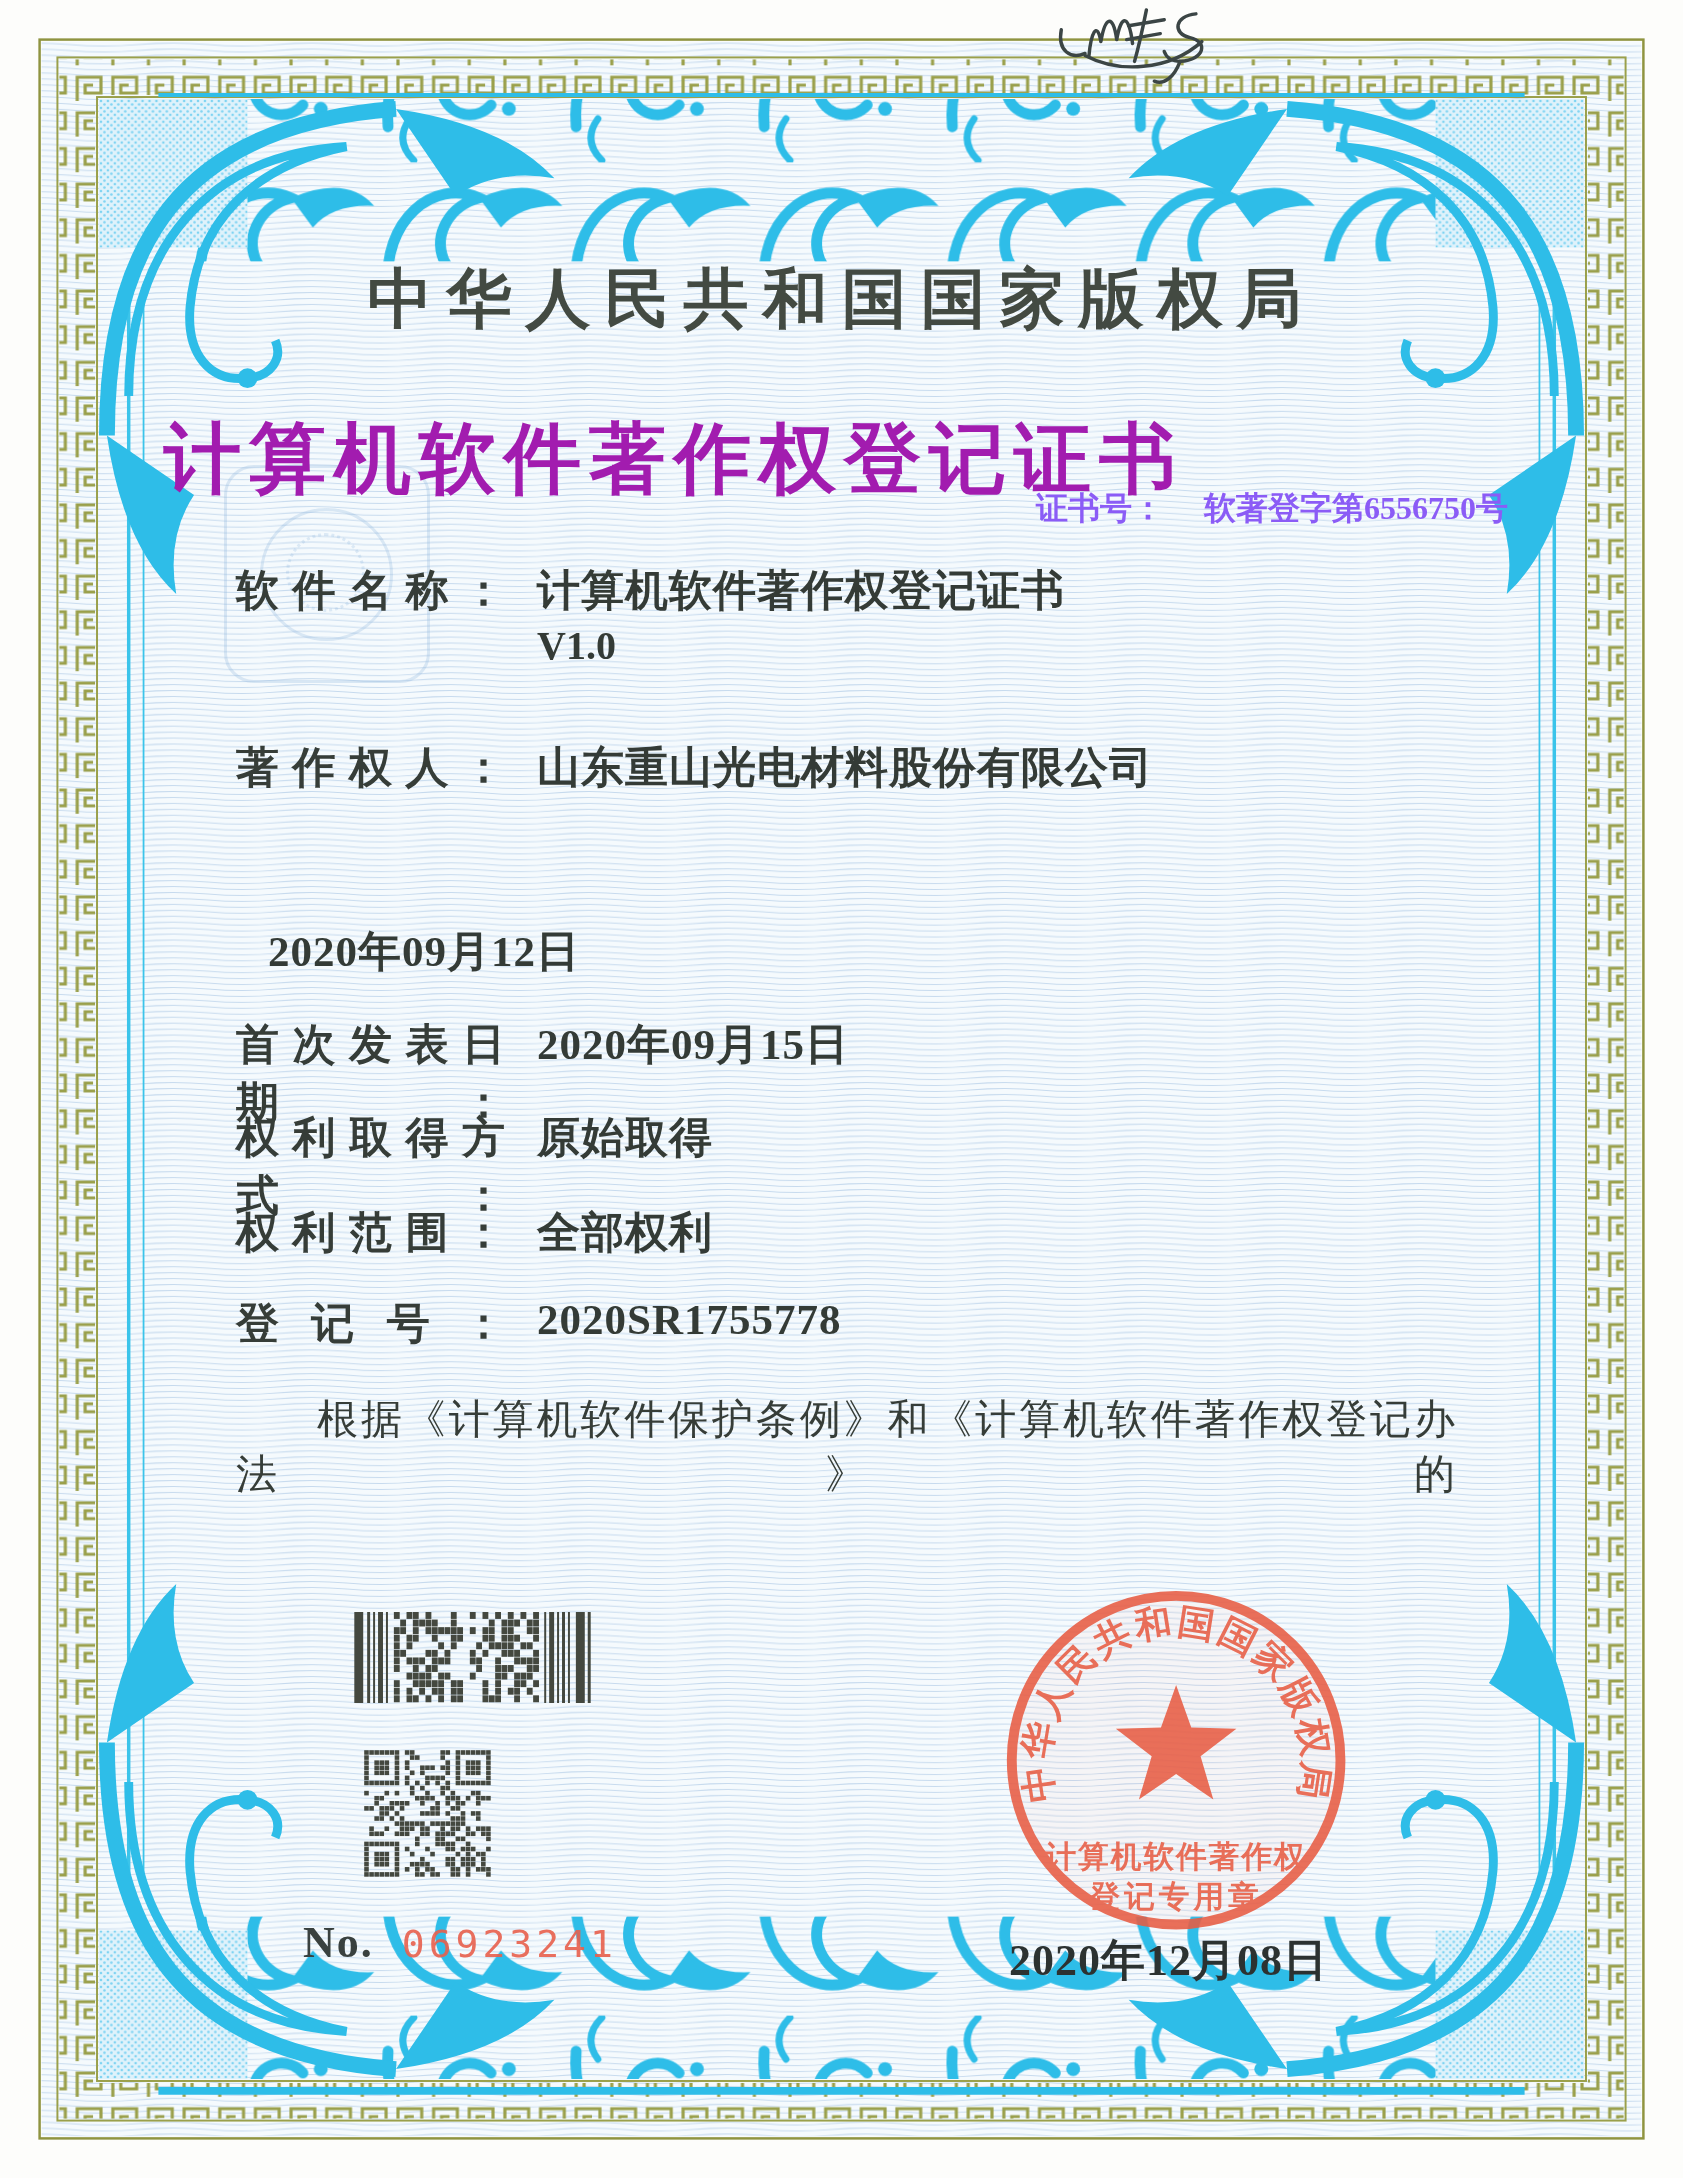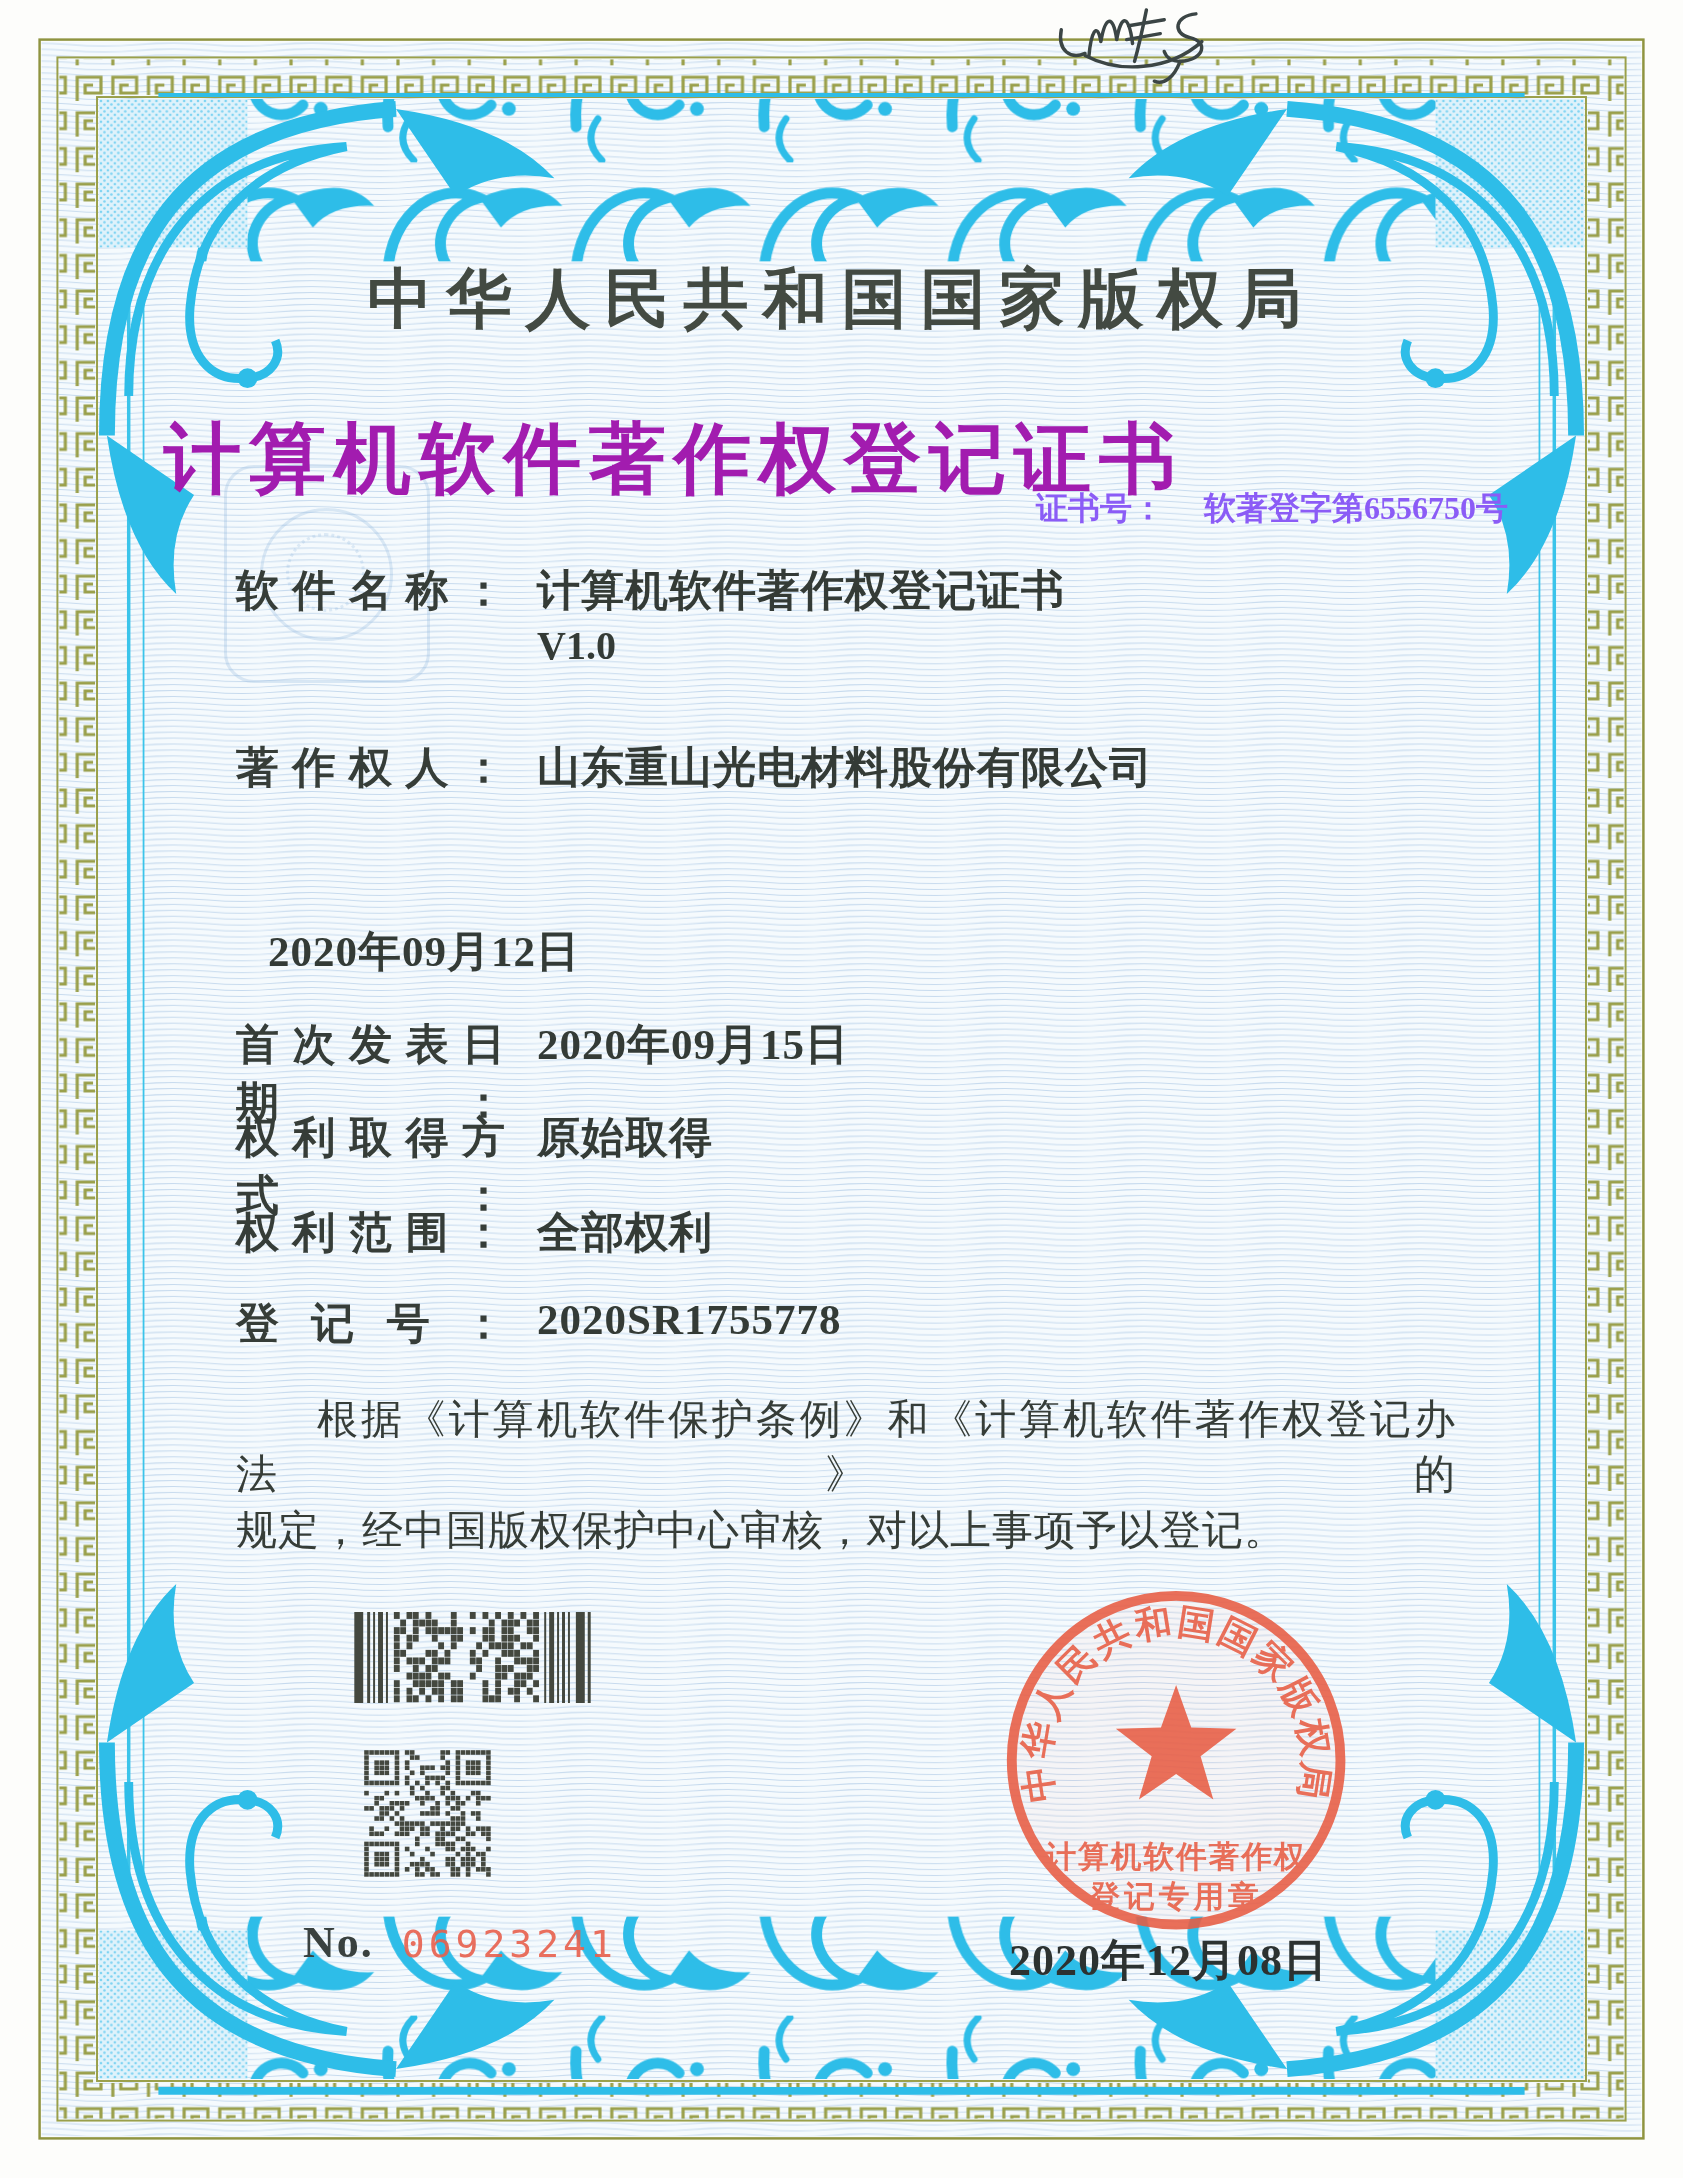--- a/index.html
+++ b/index.html
@@ -144,21 +144,20 @@
   <div class="row r5">
     <span class="flabel">权利范围：</span>
     <span class="fvalue">全部权利</span>
   </div>
   <div class="row r6">
     <span class="flabel">登记号：</span>
     <span class="fvalue">2020SR1755778</span>
   </div>
 
   <div class="abs stmt1">根据《计算机软件保护条例》和《计算机软件著作权登记办法》的</div>
-  <div class="abs stmt2">规定，经中国版权保护中心审核，对以上事项予以登记。</div>
 
   <svg id="barcode-svg" class="code" viewBox="0 0 240 92">
       <rect x="0" y="0" width="9" height="92" fill="#44483f"></rect>
       <rect x="13" y="0" width="3" height="92" fill="#44483f"></rect>
       <rect x="19" y="0" width="2" height="92" fill="#44483f"></rect>
       <rect x="24" y="0" width="5" height="92" fill="#44483f"></rect>
       <rect x="32" y="0" width="2" height="92" fill="#44483f"></rect>
       <rect x="192" y="0" width="2" height="92" fill="#44483f"></rect>
       <rect x="197" y="0" width="5" height="92" fill="#44483f"></rect>
       <rect x="205" y="0" width="2" height="92" fill="#44483f"></rect>

